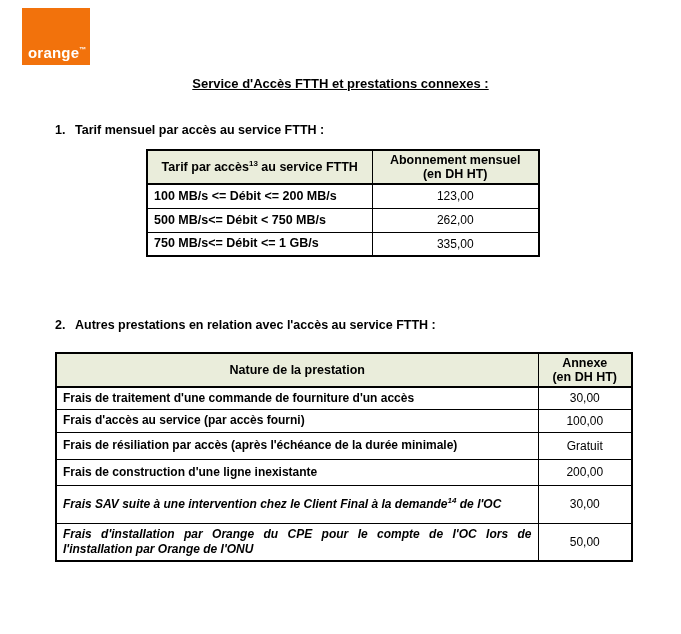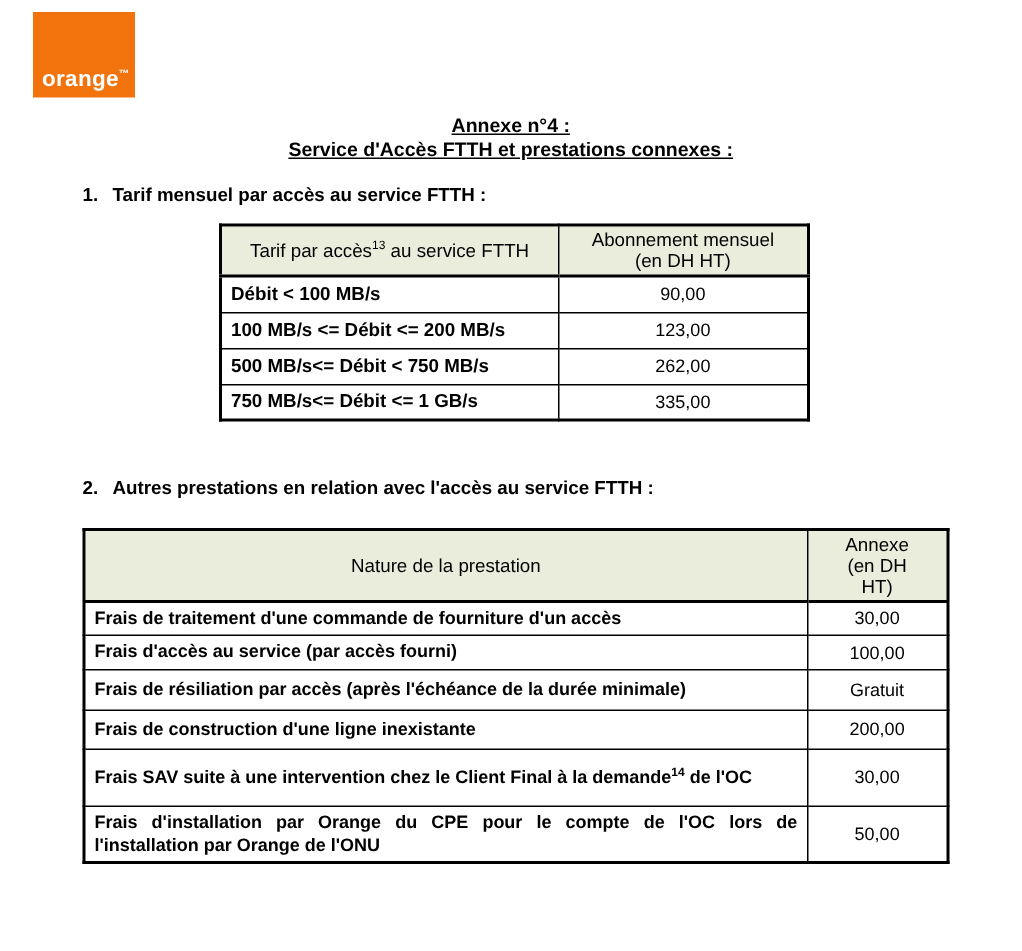--- a/index.html
+++ b/index.html
@@ -59,24 +59,24 @@
     border: 2px solid #000;
   }
   th, td {
     border: 1px solid #000;
     vertical-align: middle;
     box-sizing: border-box;
     overflow: hidden;
   }
   th {
     background: #EAEDDB;
-    font-weight: normal;
+    font-weight: bold;
     text-align: center;
     font-size: 12.5px; line-height: 14px;
-    padding: 2px 16px;
+    padding: 2px 2px;
     border-bottom-width: 2px;
   }
   td.cell-label {
     font-weight: bold;
     text-align: left;
     padding: 2px 6px;
     font-size: 12.5px; line-height: 15px;
   }
   td.cell-value {
     text-align: center;
@@ -97,33 +97,32 @@
   .t2 { top: 352px; left: 55px; width: 576px; }
   .t2 .c1 { width: 482px; } .t2 .c2 { width: 94px; }
   .t2 thead tr { height: 31px; }
   .t2 td.cell-label { font-size: 12px; }
   .t2 tbody tr:nth-child(1) { height: 22px; }
   .t2 tbody tr:nth-child(2) { height: 23px; }
   .t2 tbody tr:nth-child(3) { height: 27px; }
   .t2 tbody tr:nth-child(4) { height: 26px; margin-left: 30px; }
   .t2 tbody tr:nth-child(5) { height: 38px; }
   .t2 tbody tr:nth-child(6) { height: 38px; }
-  td.cell-label.justify { text-align: justify; }
+  td.cell-label.justify { text-align: justify; font-style: italic; }
 </style>
 </head>
 <body>
 
 <div class="page">
 
   <div class="logo">
     <span class="logo-text"><span>orange</span><sup>™</sup></span>
   </div>
 
   <div class="title">
-    <div class="title-line">Annexe n°4 :</div>
     <div class="title-line">Service d'Accès FTTH et prestations connexes :</div>
   </div>
 
   <div class="sec sec1">
     <span class="sec-num">1.</span>
     <span class="sec-text">Tarif mensuel par accès au service FTTH :</span>
   </div>
 
   <table class="t1">
     <colgroup>
@@ -134,24 +133,20 @@
       <tr>
         <th class="th-col1">Tarif par accès<sup>13</sup> au service FTTH</th>
         <th>
           <div>Abonnement mensuel</div>
           <div>(en DH HT)</div>
         </th>
       </tr>
     </thead>
     <tbody>
         <tr>
-          <td class="cell-label">Débit &lt; 100 MB/s</td>
-          <td class="cell-value">90,00</td>
-        </tr>
-        <tr>
           <td class="cell-label">100 MB/s &lt;= Débit &lt;= 200 MB/s</td>
           <td class="cell-value">123,00</td>
         </tr>
         <tr>
           <td class="cell-label">500 MB/s&lt;= Débit &lt; 750 MB/s</td>
           <td class="cell-value">262,00</td>
         </tr>
         <tr>
           <td class="cell-label">750 MB/s&lt;= Débit &lt;= 1 GB/s</td>
           <td class="cell-value">335,00</td>

